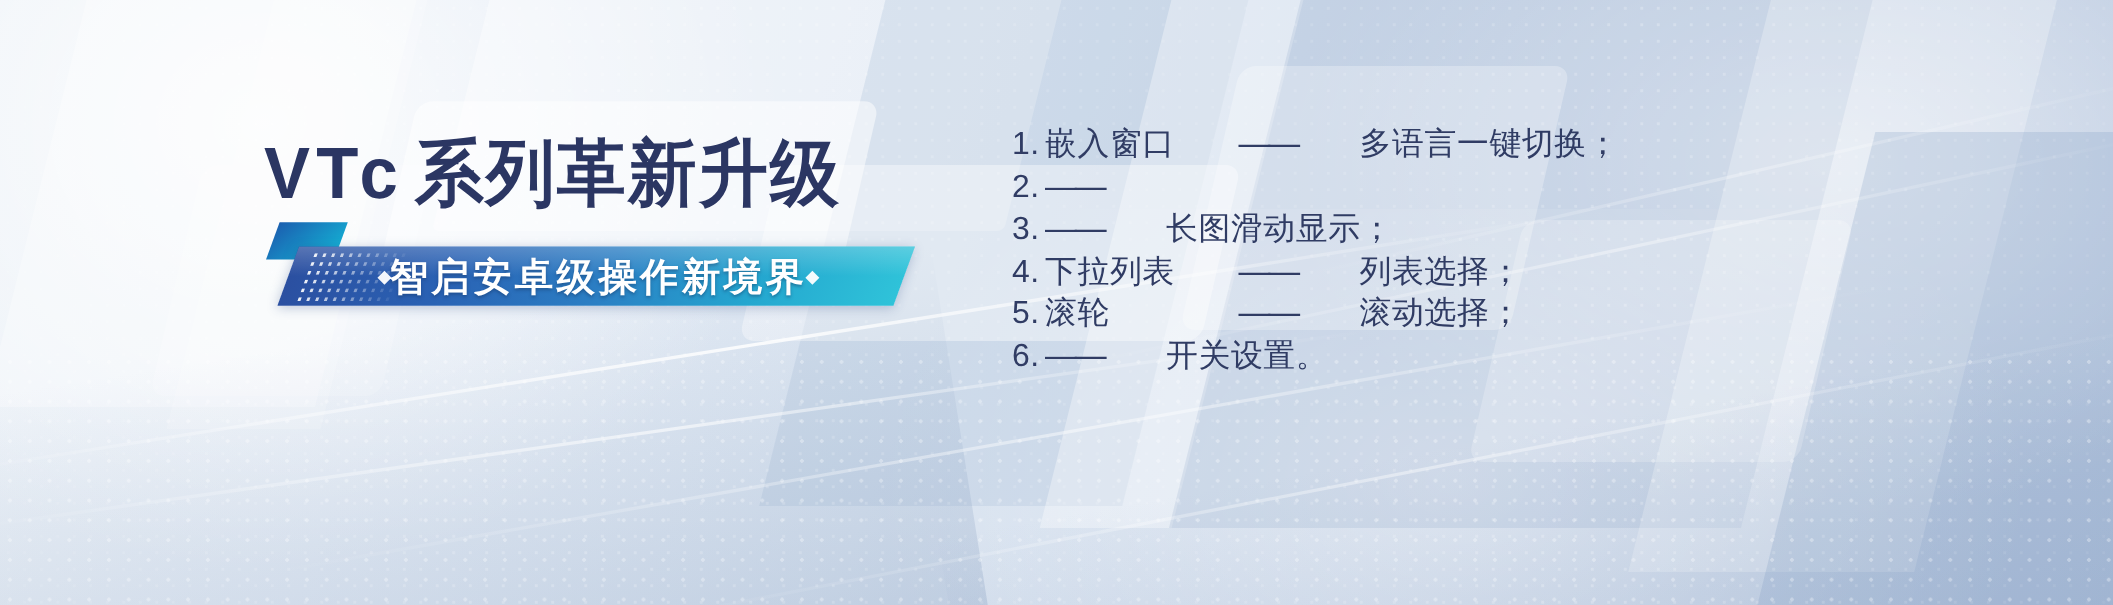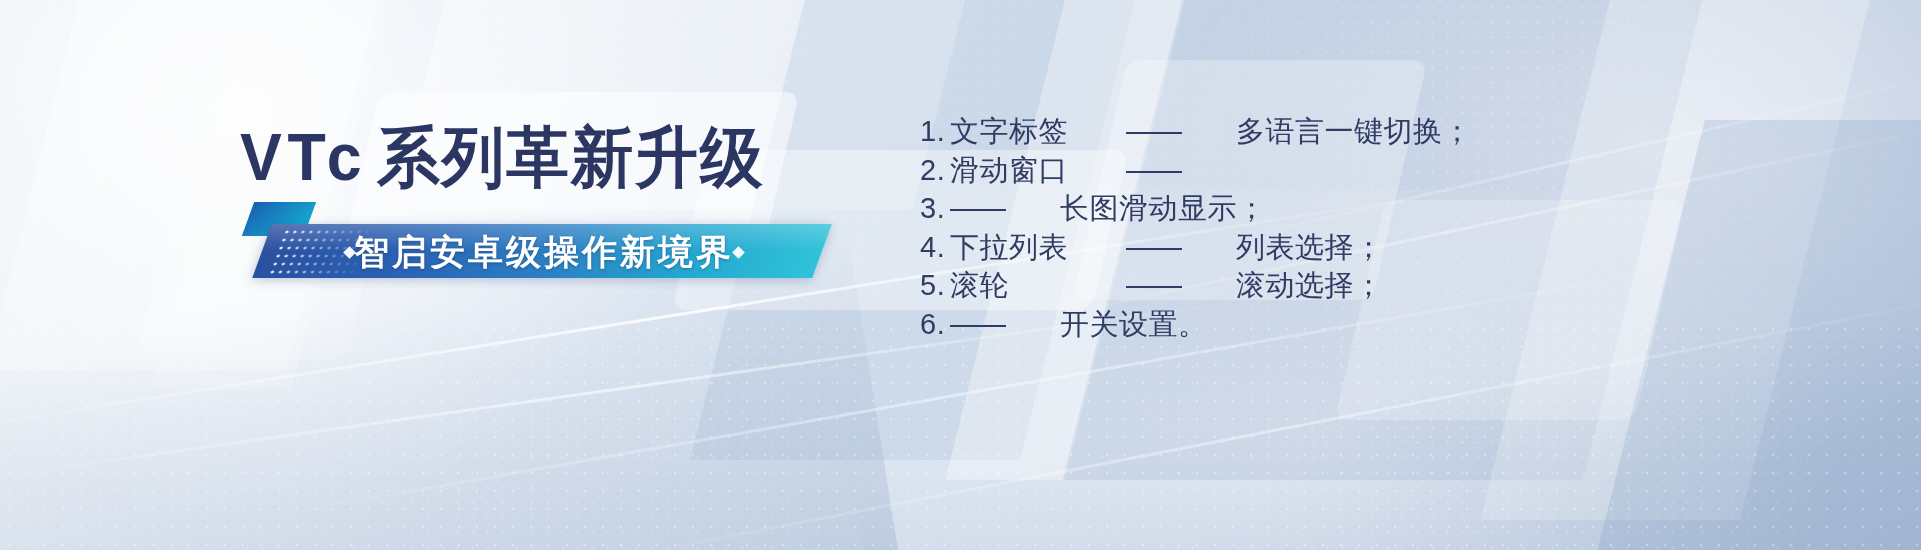--- a/index.html
+++ b/index.html
@@ -206,27 +206,26 @@
         <span class="diamond"></span>
         <span>智启安卓级操作新境界</span>
         <span class="diamond"></span>
       </div>
     </div>
   </div>
 
   <div id="feature-list">
     <div class="frow">
       <span class="fnum">1.</span>
-      <span class="fname">文字标签</span>
+      <span class="fname">嵌入窗口</span>
       <span class="fdash">——</span>
       <span class="fdesc">多语言一键切换；</span>
     </div>
     <div class="frow">
       <span class="fnum">2.</span>
-      <span class="fname">滑动窗口</span>
       <span class="fdash">——</span>
     </div>
     <div class="frow">
       <span class="fnum">3.</span>
       <span class="fdash">——</span>
       <span class="fdesc">长图滑动显示；</span>
     </div>
     <div class="frow">
       <span class="fnum">4.</span>
       <span class="fname">下拉列表</span>

